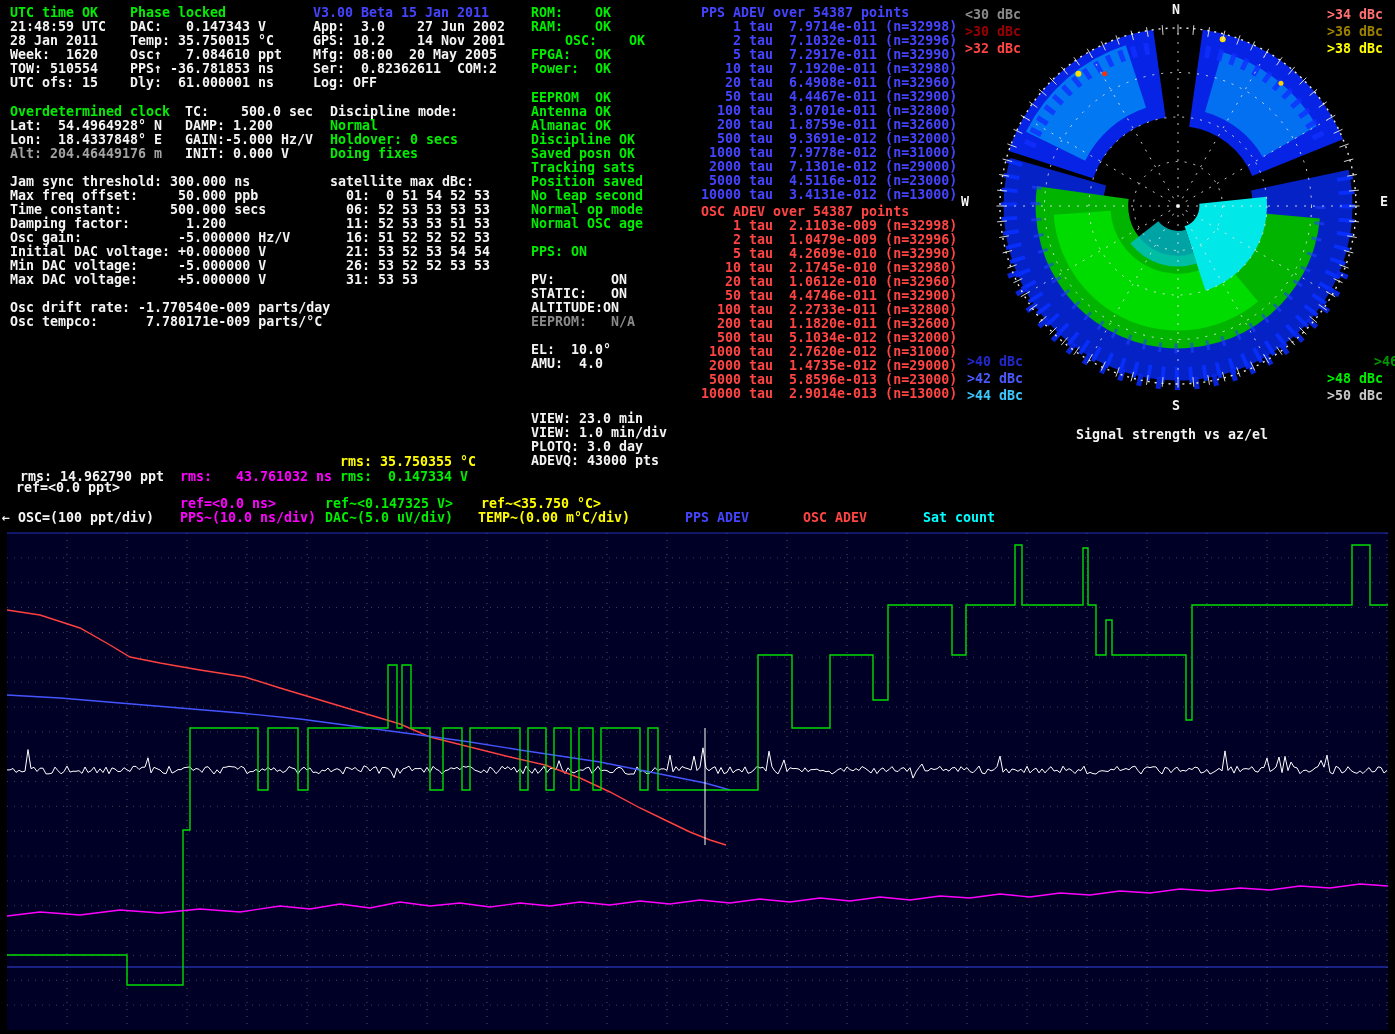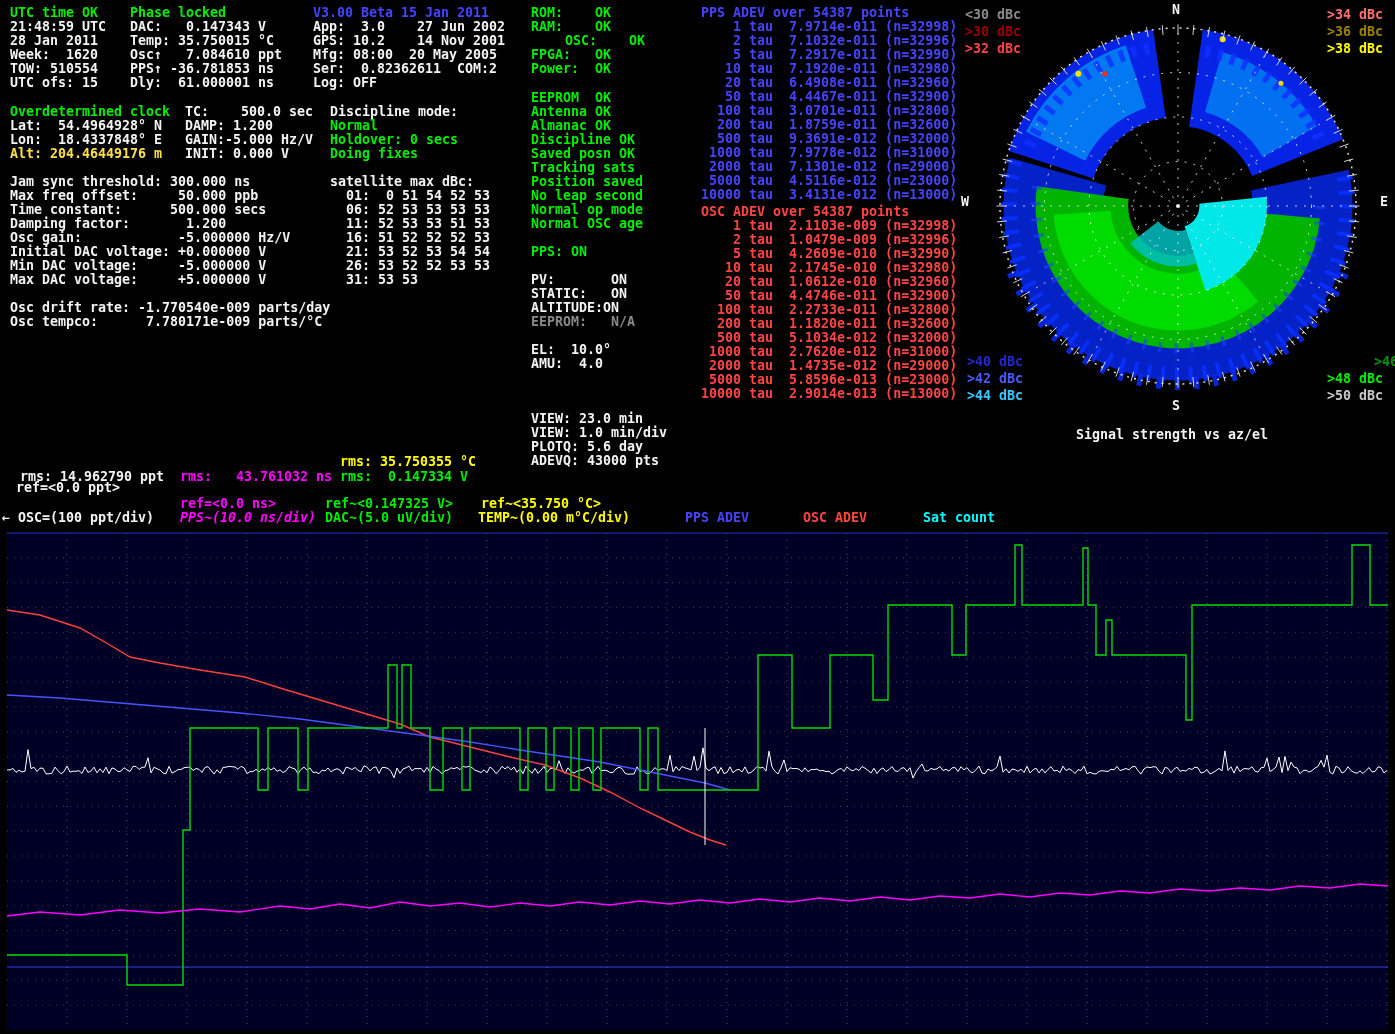--- a/index.html
+++ b/index.html
@@ -174,39 +174,39 @@
       <polyline points="7,916 40,912 80,915 120,910 160,913 200,909 240,912 280,906 310,909 340,904 370,908 400,902 430,906 460,903 490,907 520,903 550,906 580,902 610,905 640,901 670,904 700,900 730,903 760,899 790,902 820,898 850,901 880,897 910,900 940,896 970,898 1000,894 1030,897 1060,893 1090,895 1120,891 1150,893 1180,889 1210,891 1240,888 1270,890 1300,886 1330,888 1360,884 1388,886" fill="none" stroke="#ff00ff" stroke-width="1.4"></polyline>
       <polyline points="705,845 705,728" fill="none" stroke="#ffffff" stroke-width="1"></polyline>
     </svg>
   <div id="text-layer">
       <div class="tblock" style="left: 10px; top: 6px;"><div style="color: rgb(0, 238, 0);">UTC time OK</div><div style="color: rgb(244, 244, 244);">21:48:59 UTC</div><div style="color: rgb(244, 244, 244);">28 Jan 2011</div><div style="color: rgb(244, 244, 244);">Week:  1620</div><div style="color: rgb(244, 244, 244);">TOW: 510554</div><div style="color: rgb(244, 244, 244);">UTC ofs: 15</div></div>
       <div class="tblock" style="left: 130px; top: 6px;"><div style="color: rgb(0, 238, 0);">Phase locked</div><div style="color: rgb(244, 244, 244);">DAC:   0.147343 V</div><div style="color: rgb(244, 244, 244);">Temp: 35.750015 °C</div><div style="color: rgb(244, 244, 244);">Osc↑   7.084610 ppt</div><div style="color: rgb(244, 244, 244);">PPS↑ -36.781853 ns</div><div style="color: rgb(244, 244, 244);">Dly:  61.000001 ns</div></div>
       <div class="tblock" style="left: 313px; top: 6px;"><div style="color: rgb(68, 68, 255);">V3.00 Beta 15 Jan 2011</div><div style="color: rgb(244, 244, 244);">App:  3.0    27 Jun 2002</div><div style="color: rgb(244, 244, 244);">GPS: 10.2    14 Nov 2001</div><div style="color: rgb(244, 244, 244);">Mfg: 08:00  20 May 2005</div><div style="color: rgb(244, 244, 244);">Ser:  0.82362611  COM:2</div><div style="color: rgb(244, 244, 244);">Log: OFF</div></div>
       <div class="tblock" style="left: 531px; top: 6px;"><div style="color: rgb(0, 238, 0);">ROM:    OK</div><div style="color: rgb(0, 238, 0);">RAM:    OK</div><div style="color: rgb(0, 238, 0); margin-left: 34px;">OSC:    OK</div><div style="color: rgb(0, 238, 0);">FPGA:   OK</div><div style="color: rgb(0, 238, 0);">Power:  OK</div></div>
       <div class="tblock" style="left: 701px; top: 6px;"><div style="color: rgb(68, 68, 255);">PPS ADEV over 54387 points</div><div style="color: rgb(68, 68, 255);">    1 tau  7.9714e-011 (n=32998)</div><div style="color: rgb(68, 68, 255);">    2 tau  7.1032e-011 (n=32996)</div><div style="color: rgb(68, 68, 255);">    5 tau  7.2917e-011 (n=32990)</div><div style="color: rgb(68, 68, 255);">   10 tau  7.1920e-011 (n=32980)</div><div style="color: rgb(68, 68, 255);">   20 tau  6.4908e-011 (n=32960)</div><div style="color: rgb(68, 68, 255);">   50 tau  4.4467e-011 (n=32900)</div><div style="color: rgb(68, 68, 255);">  100 tau  3.0701e-011 (n=32800)</div><div style="color: rgb(68, 68, 255);">  200 tau  1.8759e-011 (n=32600)</div><div style="color: rgb(68, 68, 255);">  500 tau  9.3691e-012 (n=32000)</div><div style="color: rgb(68, 68, 255);"> 1000 tau  7.9778e-012 (n=31000)</div><div style="color: rgb(68, 68, 255);"> 2000 tau  7.1301e-012 (n=29000)</div><div style="color: rgb(68, 68, 255);"> 5000 tau  4.5116e-012 (n=23000)</div><div style="color: rgb(68, 68, 255);">10000 tau  3.4131e-012 (n=13000)</div></div>
       <div class="tblock" style="left: 701px; top: 205px;"><div style="color: rgb(255, 68, 68);">OSC ADEV over 54387 points</div><div style="color: rgb(255, 68, 68);">    1 tau  2.1103e-009 (n=32998)</div><div style="color: rgb(255, 68, 68);">    2 tau  1.0479e-009 (n=32996)</div><div style="color: rgb(255, 68, 68);">    5 tau  4.2609e-010 (n=32990)</div><div style="color: rgb(255, 68, 68);">   10 tau  2.1745e-010 (n=32980)</div><div style="color: rgb(255, 68, 68);">   20 tau  1.0612e-010 (n=32960)</div><div style="color: rgb(255, 68, 68);">   50 tau  4.4746e-011 (n=32900)</div><div style="color: rgb(255, 68, 68);">  100 tau  2.2733e-011 (n=32800)</div><div style="color: rgb(255, 68, 68);">  200 tau  1.1820e-011 (n=32600)</div><div style="color: rgb(255, 68, 68);">  500 tau  5.1034e-012 (n=32000)</div><div style="color: rgb(255, 68, 68);"> 1000 tau  2.7620e-012 (n=31000)</div><div style="color: rgb(255, 68, 68);"> 2000 tau  1.4735e-012 (n=29000)</div><div style="color: rgb(255, 68, 68);"> 5000 tau  5.8596e-013 (n=23000)</div><div style="color: rgb(255, 68, 68);">10000 tau  2.9014e-013 (n=13000)</div></div>
-      <div class="tblock" style="left: 10px; top: 105px;"><div style="color: rgb(0, 238, 0);">Overdetermined clock</div><div style="color: rgb(244, 244, 244);">Lat:  54.4964928° N</div><div style="color: rgb(244, 244, 244);">Lon:  18.4337848° E</div><div style="color: #fde047;">Alt: 204.46449176 m</div></div>
+      <div class="tblock" style="left: 10px; top: 105px;"><div style="color: rgb(0, 238, 0);">Overdetermined clock</div><div style="color: rgb(244, 244, 244);">Lat:  54.4964928° N</div><div style="color: rgb(244, 244, 244);">Lon:  18.4337848° E</div><div style="color: #a3a3a3;">Alt: 204.46449176 m</div></div>
       <div class="tblock" style="left: 185px; top: 105px;"><div style="color: rgb(244, 244, 244);">TC:    500.0 sec</div><div style="color: rgb(244, 244, 244);">DAMP: 1.200</div><div style="color: rgb(244, 244, 244);">GAIN:-5.000 Hz/V</div><div style="color: rgb(244, 244, 244);">INIT: 0.000 V</div></div>
       <div class="tblock" style="left: 330px; top: 105px;"><div style="color: rgb(244, 244, 244);">Discipline mode:</div><div style="color: rgb(0, 238, 0);">Normal</div><div style="color: rgb(0, 238, 0);">Holdover: 0 secs</div><div style="color: rgb(0, 238, 0);">Doing fixes</div></div>
       <div class="tblock" style="left: 10px; top: 175px;"><div style="color: rgb(244, 244, 244);">Jam sync threshold: 300.000 ns</div><div style="color: rgb(244, 244, 244);">Max freq offset:     50.000 ppb</div><div style="color: rgb(244, 244, 244);">Time constant:      500.000 secs</div><div style="color: rgb(244, 244, 244);">Damping factor:       1.200</div><div style="color: rgb(244, 244, 244);">Osc gain:            -5.000000 Hz/V</div><div style="color: rgb(244, 244, 244);">Initial DAC voltage: +0.000000 V</div><div style="color: rgb(244, 244, 244);">Min DAC voltage:     -5.000000 V</div><div style="color: rgb(244, 244, 244);">Max DAC voltage:     +5.000000 V</div></div>
       <div class="tblock" style="left: 330px; top: 175px;"><div style="color: rgb(244, 244, 244);">satellite max dBc:</div><div style="color: rgb(244, 244, 244);">  01:  0 51 54 52 53</div><div style="color: rgb(244, 244, 244);">  06: 52 53 53 53 53</div><div style="color: rgb(244, 244, 244);">  11: 52 53 53 51 53</div><div style="color: rgb(244, 244, 244);">  16: 51 52 52 52 53</div><div style="color: rgb(244, 244, 244);">  21: 53 52 53 54 54</div><div style="color: rgb(244, 244, 244);">  26: 53 52 52 53 53</div><div style="color: rgb(244, 244, 244);">  31: 53 53</div></div>
       <div class="tblock" style="left: 10px; top: 301px;"><div style="color: rgb(244, 244, 244);">Osc drift rate: -1.770540e-009 parts/day</div><div style="color: rgb(244, 244, 244);">Osc tempco:      7.780171e-009 parts/°C</div></div>
       <div class="tblock" style="left: 531px; top: 91px;"><div style="color: rgb(0, 238, 0);">EEPROM  OK</div><div style="color: rgb(0, 238, 0);">Antenna OK</div><div style="color: rgb(0, 238, 0);">Almanac OK</div><div style="color: rgb(0, 238, 0);">Discipline OK</div><div style="color: rgb(0, 238, 0);">Saved posn OK</div><div style="color: rgb(0, 238, 0);">Tracking sats</div><div style="color: rgb(0, 238, 0);">Position saved</div><div style="color: rgb(0, 238, 0);">No leap second</div><div style="color: rgb(0, 238, 0);">Normal op mode</div><div style="color: rgb(0, 238, 0);">Normal OSC age</div></div>
       <div class="tblock" style="left: 531px; top: 245px;"><div style="color: rgb(0, 238, 0);">PPS: ON</div></div>
       <div class="tblock" style="left: 531px; top: 273px;"><div style="color: rgb(244, 244, 244);">PV:       ON</div><div style="color: rgb(244, 244, 244);">STATIC:   ON</div><div style="color: rgb(244, 244, 244);">ALTITUDE:ON</div><div style="color: rgb(138, 138, 138);">EEPROM:   N/A</div></div>
       <div class="tblock" style="left: 531px; top: 343px;"><div style="color: rgb(244, 244, 244);">EL:  10.0°</div><div style="color: rgb(244, 244, 244);">AMU:  4.0</div></div>
-      <div class="tblock" style="left: 531px; top: 412px;"><div style="color: rgb(244, 244, 244);">VIEW: 23.0 min</div><div style="color: rgb(244, 244, 244);">VIEW: 1.0 min/div</div><div style="color: rgb(244, 244, 244);">PLOTQ: 5.6 day</div><div style="color: rgb(244, 244, 244);">ADEVQ: 43000 pts</div></div>
+      <div class="tblock" style="left: 531px; top: 412px;"><div style="color: rgb(244, 244, 244);">VIEW: 23.0 min</div><div style="color: rgb(244, 244, 244);">VIEW: 1.0 min/div</div><div style="color: rgb(244, 244, 244);">PLOTQ: 3.0 day</div><div style="color: rgb(244, 244, 244);">ADEVQ: 43000 pts</div></div>
       <div class="tblock" style="left: 340px; top: 455px;"><div style="color: rgb(255, 255, 0);">rms: 35.750355 °C</div></div>
       <div class="tblock" style="left: 20px; top: 470px;"><div style="color: rgb(244, 244, 244);">rms: 14.962790 ppt</div></div>
       <div class="tblock" style="left: 180px; top: 470px;"><div style="color: rgb(255, 0, 255);">rms:   43.761032 ns</div></div>
       <div class="tblock" style="left: 340px; top: 470px;"><div style="color: rgb(0, 238, 0);">rms:  0.147334 V</div></div>
       <div class="tblock" style="left: 16px; top: 481px;"><div style="color: rgb(244, 244, 244);">ref=&lt;0.0 ppt&gt;</div></div>
       <div class="tblock" style="left: 2px; top: 511px;"><div style="color: rgb(244, 244, 244);">← OSC=(100 ppt/div)</div></div>
       <div class="tblock" style="left: 180px; top: 497px;"><div style="color: rgb(255, 0, 255);">ref=&lt;0.0 ns&gt;</div></div>
-      <div class="tblock" style="left: 180px; top: 511px; font-style: italic;"><div style="color: rgb(255, 0, 255);">PPS~(10.0 ns/div)</div></div>
+      <div class="tblock" style="left: 180px; top: 511px;"><div style="color: rgb(255, 0, 255);">PPS~(10.0 ns/div)</div></div>
       <div class="tblock" style="left: 325px; top: 497px;"><div style="color: rgb(0, 238, 0);">ref~&lt;0.147325 V&gt;</div></div>
       <div class="tblock" style="left: 325px; top: 511px;"><div style="color: rgb(0, 238, 0);">DAC~(5.0 uV/div)</div></div>
       <div class="tblock" style="left: 481px; top: 497px;"><div style="color: rgb(255, 255, 0);">ref~&lt;35.750 °C&gt;</div></div>
       <div class="tblock" style="left: 478px; top: 511px;"><div style="color: rgb(255, 255, 0);">TEMP~(0.00 m°C/div)</div></div>
       <div class="tblock" style="left: 685px; top: 511px;"><div style="color: rgb(68, 68, 255);">PPS ADEV</div></div>
       <div class="tblock" style="left: 803px; top: 511px;"><div style="color: rgb(255, 68, 68);">OSC ADEV</div></div>
       <div class="tblock" style="left: 923px; top: 511px;"><div style="color: rgb(0, 255, 255);">Sat count</div></div>
       <div class="tblock" style="left: 965px; top: 6px; line-height: 17px;"><div style="color: rgb(138, 138, 138);">&lt;30 dBc</div><div style="color: rgb(154, 0, 0);">&gt;30 dBc</div><div style="color: rgb(255, 68, 68);">&gt;32 dBc</div></div>
       <div class="tblock" style="left: 1327px; top: 6px; line-height: 17px;"><div style="color: rgb(255, 112, 112);">&gt;34 dBc</div><div style="color: rgb(156, 128, 0);">&gt;36 dBc</div><div style="color: rgb(255, 255, 0);">&gt;38 dBc</div></div>
       <div class="tblock" style="left: 967px; top: 353px; line-height: 17px;"><div style="color: rgb(34, 40, 204);">&gt;40 dBc</div><div style="color: rgb(74, 90, 255);">&gt;42 dBc</div><div style="color: rgb(60, 200, 255);">&gt;44 dBc</div></div>

